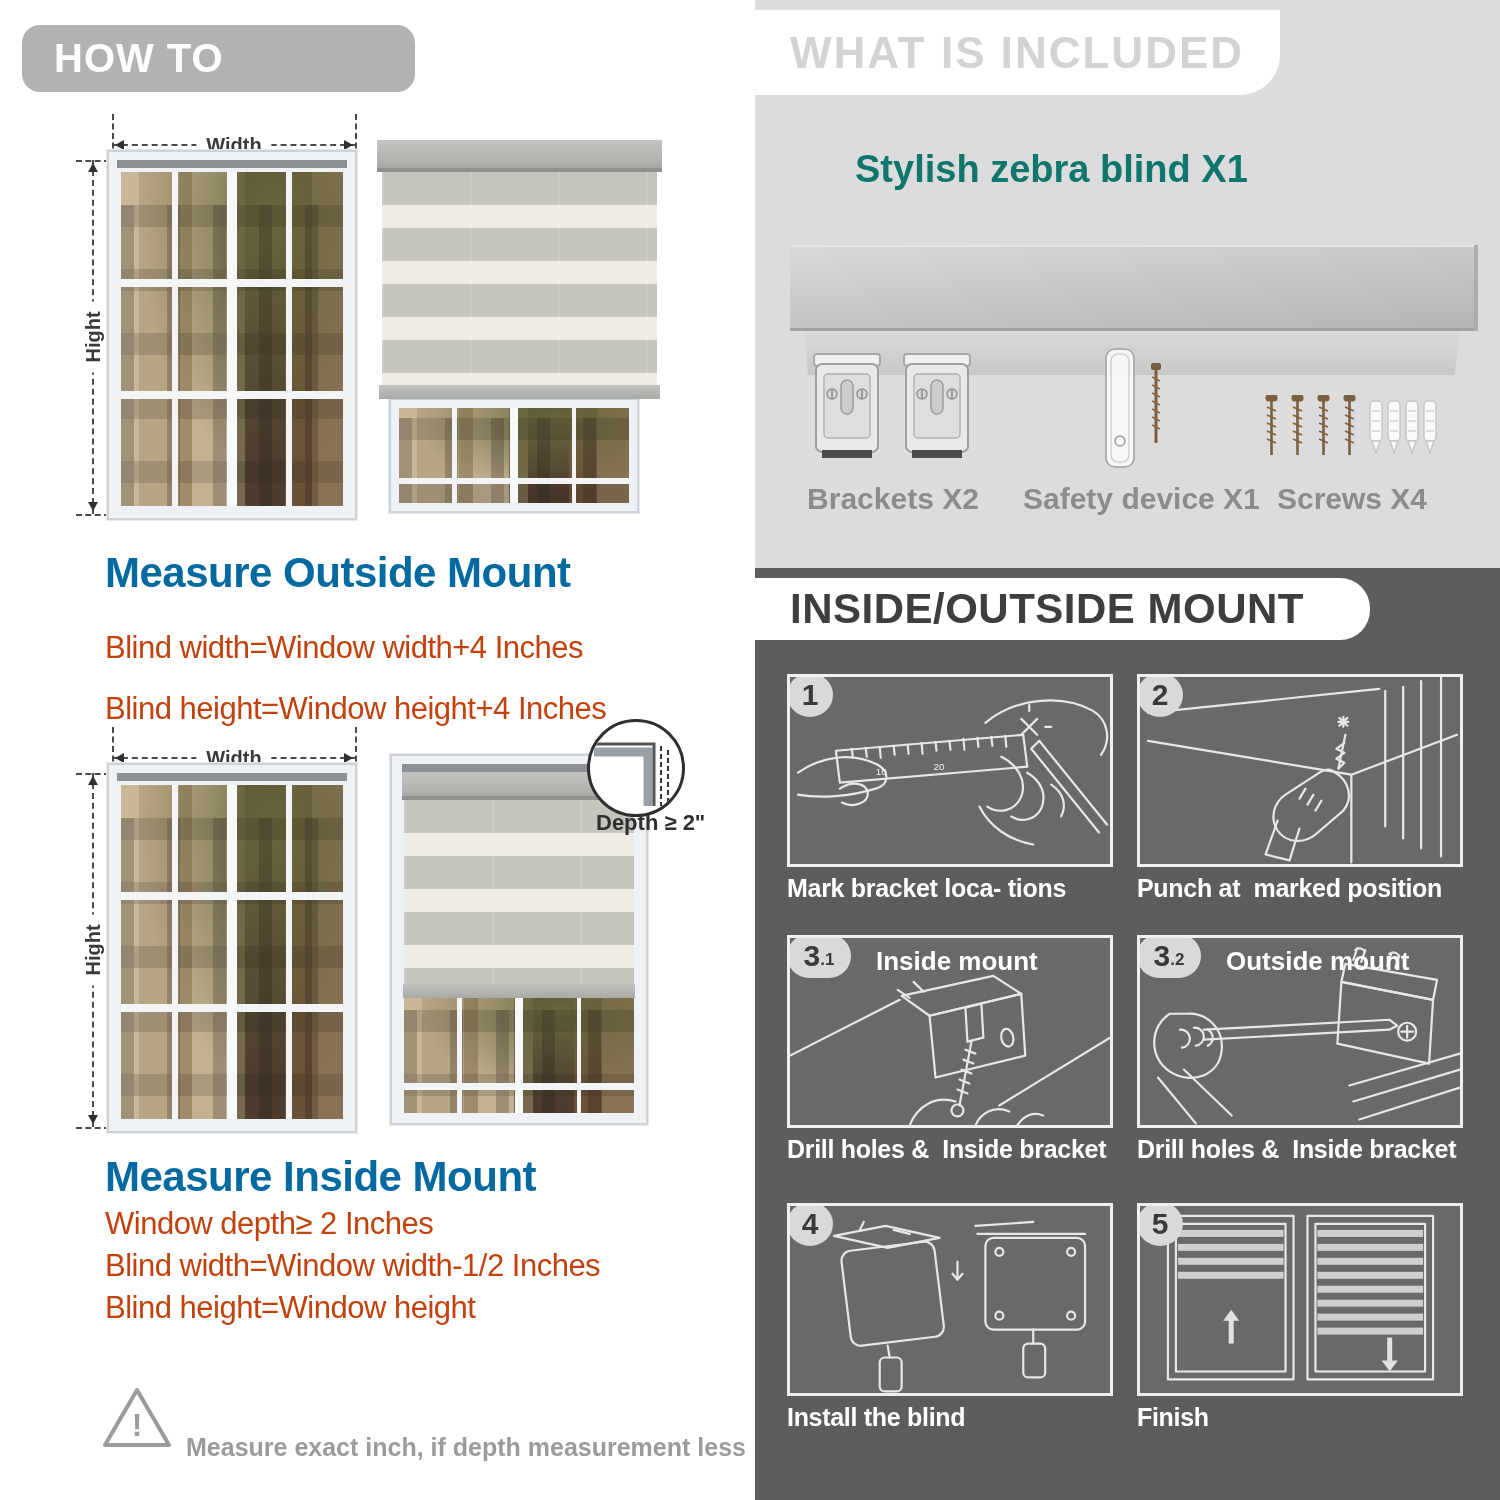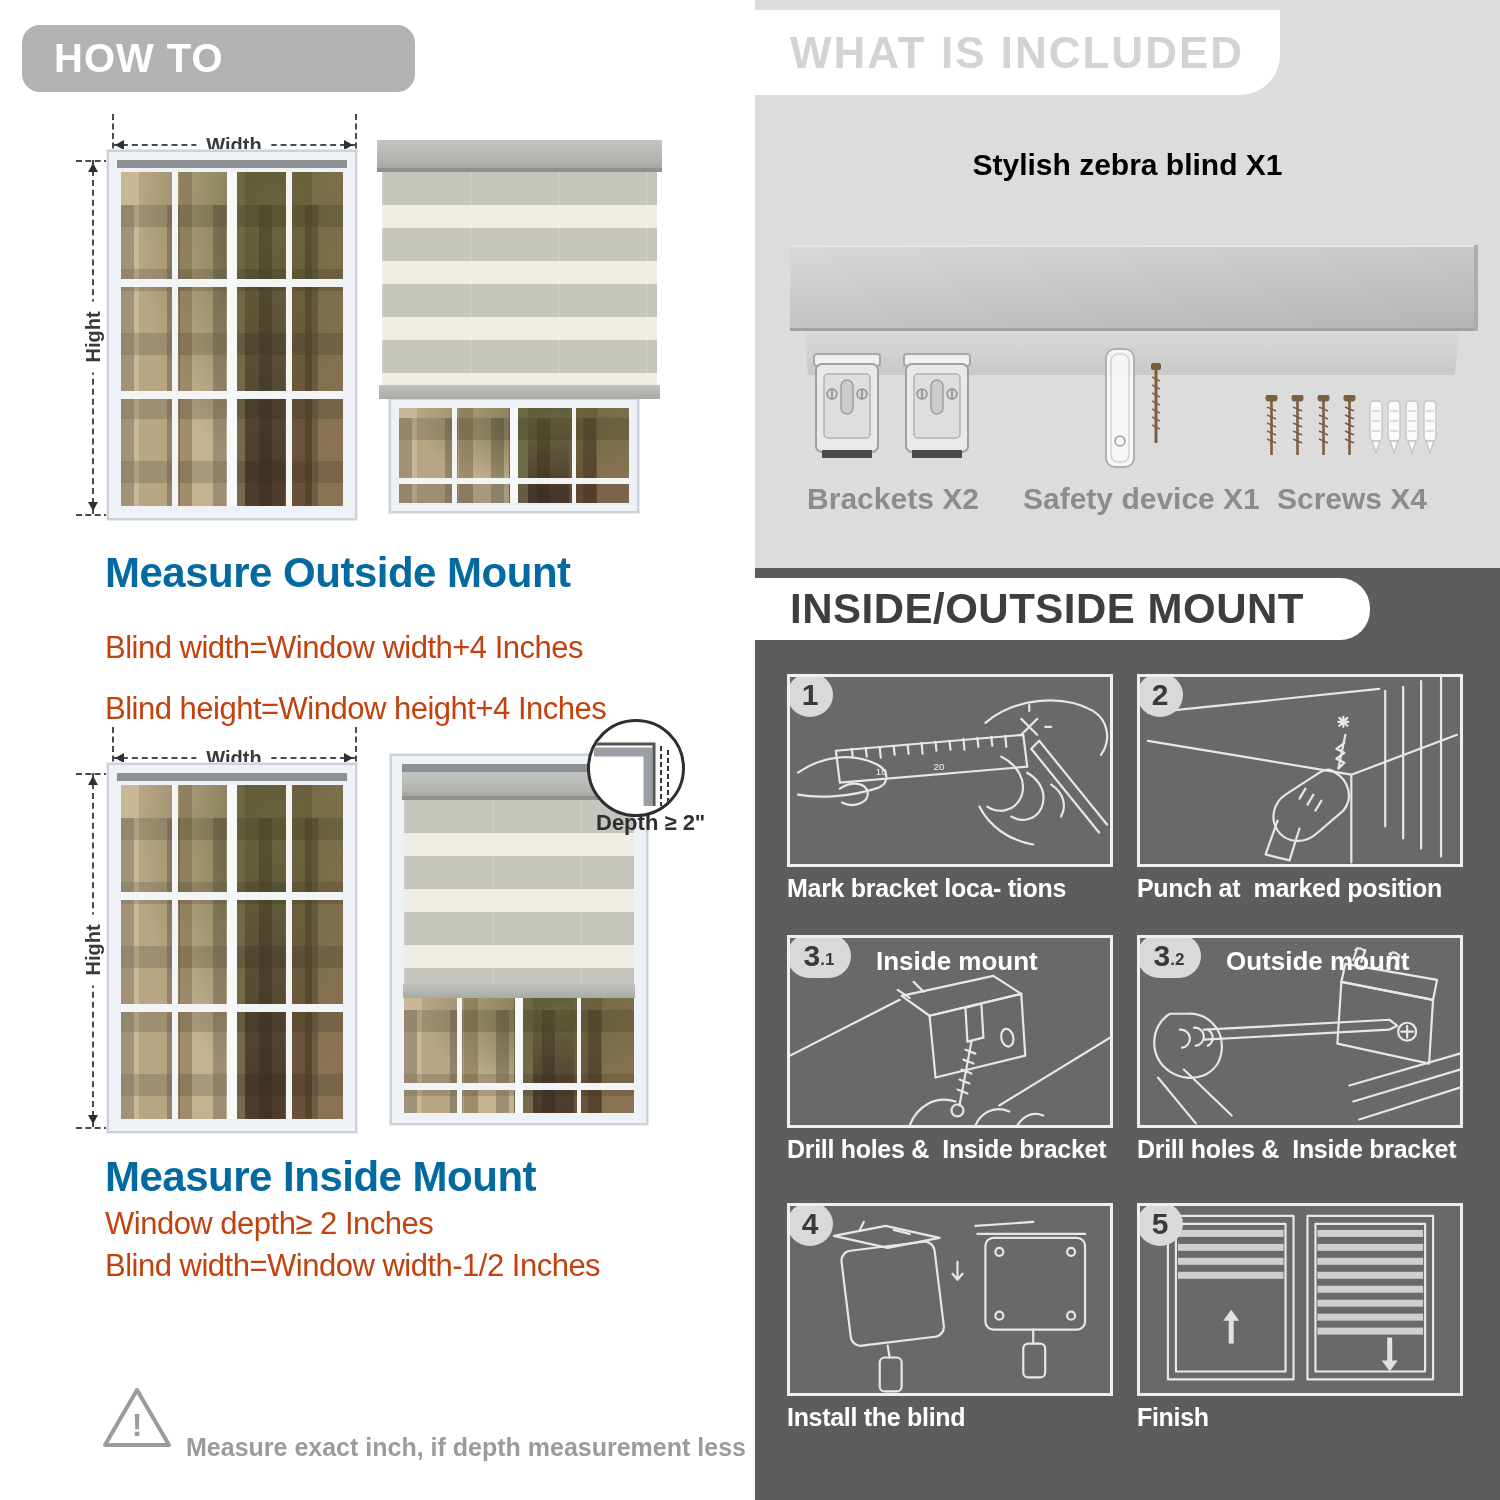--- a/index.html
+++ b/index.html
@@ -62,21 +62,21 @@
   .depth-circle{width:92px;height:92px;border-radius:50%;border:3px solid #2e2e2e;background:#fff;overflow:hidden;z-index:5;}
   .depth-lab{font-size:22px;font-weight:bold;color:#2f2f2f;white-space:pre;}
 
   
   .warn-text{font-size:25px;font-weight:600;color:#9b9b9b;line-height:30px;white-space:pre;}
 
   
   .inc-panel{left:755px;top:0;width:745px;height:568px;background:#dcdcdd;}
   .inc-header{left:740px;top:10px;width:540px;height:85px;background:#fff;border-radius:0 0 40px 0;
               color:#d3d3d3;font-size:44px;font-weight:bold;letter-spacing:2px;line-height:85px;padding-left:50px;box-sizing:border-box;}
-  .inc-blind-label{font-size:30px;font-weight:bold;color:#000000;text-align:center;}
+  .inc-blind-label{font-size:38px;font-weight:bold;color:#0f766e;text-align:left;}
   .headrail{background:linear-gradient(175deg,#d8dad7 0%,#c6c9c6 45%,#b2b5b2 100%);
             border-right:4px solid #abaeab;box-shadow:inset 0 -3px 0 #9fa29f, inset 0 2px 0 #e4e6e3;}
   .valance{background:linear-gradient(180deg,#d9dbd8,#c6c9c6);clip-path:polygon(0 0,100% 0,99.2% 100%,.6% 100%);}
   .inc-caption{font-size:30px;font-weight:bold;color:#8c8c8c;text-align:center;white-space:nowrap;}
 
   
   .mount-panel{left:755px;top:568px;width:745px;height:932px;background:#5d5d5d;}
   .mount-header{left:740px;top:578px;width:630px;height:62px;background:#fff;border-radius:0 30px 30px 0;
                 color:#3e3e3e;font-size:42px;font-weight:bold;letter-spacing:.5px;line-height:62px;padding-left:50px;box-sizing:border-box;}
   .step-box{position:absolute;left:0;top:0;width:326px;height:193px;background:#696969;
@@ -160,20 +160,21 @@
       <path d="M4,22 L64,22 L64,84" stroke="#555" stroke-width="3" fill="none"></path>
       <path d="M71,24 V84" stroke="#333" stroke-width="2" fill="none" stroke-dasharray="5 3"></path>
       <path d="M78,28 V84" stroke="#333" stroke-width="2" fill="none" stroke-dasharray="5 3"></path>
     </svg>
   </div>
   <div class="abs depth-lab" style="left:596px;top:810px;">Depth ≥ 2"</div>
 
   <div class="abs m-title" style="left:105px;top:1153px;">Measure Inside Mount</div>
   <div class="abs m-line" style="left:105px;top:1206px;">Window depth≥ 2 Inches</div>
   <div class="abs m-line" style="left:105px;top:1248px;">Blind width=Window width-1/2 Inches</div>
+  <div class="abs m-line" style="left:105px;top:1290px;">Blind height=Window height</div>
 
   <svg class="abs" style="left:100px;top:1384px;" width="74" height="68" viewBox="0 0 74 68">
     <path d="M37,6 L69,61 L5,61 Z" fill="none" stroke="#9b9b9b" stroke-width="4" stroke-linejoin="round"></path>
     <text x="37" y="52" text-anchor="middle" font-size="32" font-weight="bold" fill="#9b9b9b" font-family="Liberation Sans, sans-serif">!</text>
   </svg>
   <div class="abs warn-text" style="left:186px;top:1372px;">
     <div>Measure exact inch, if depth measurement less</div>
     
     
   </div>

